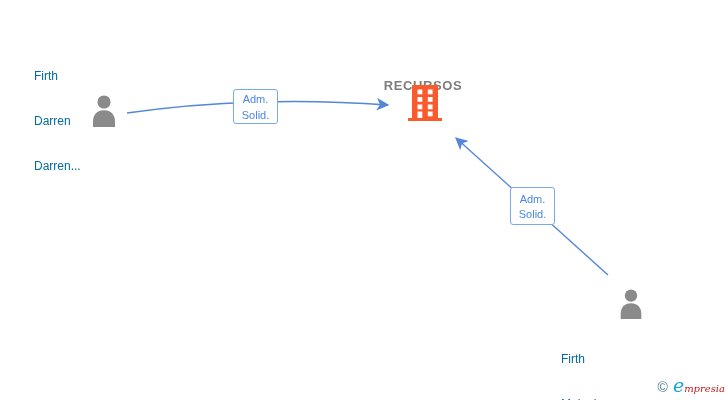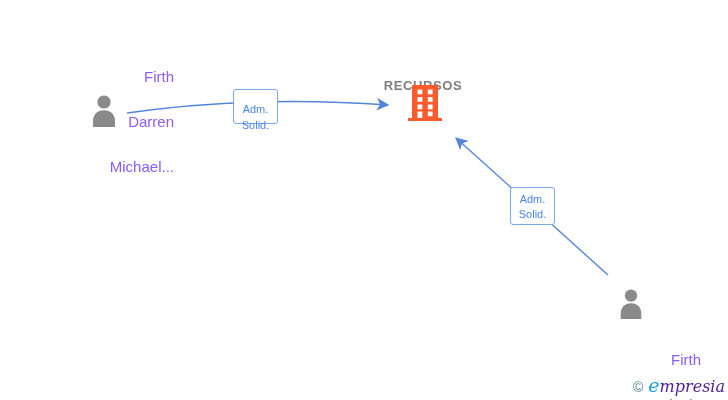--- a/index.html
+++ b/index.html
@@ -15,23 +15,23 @@
     background: #ffffff;
     overflow: hidden;
   }
   .edges-layer {
     position: absolute;
     left: 0; top: 0;
     width: 728px; height: 400px;
   }
   .node-label {
     position: absolute;
-    text-align: right;
-    color: #8b5cf6;
-    font-size: 15px;
+    text-align: left;
+    color: #0369a1;
+    font-size: 12px;
     line-height: 15px;
     white-space: pre-wrap;
   }
   .company-label {
     position: absolute;
     text-align: center;
     color: #7d7d7d;
     font-size: 13px;
     font-weight: bold;
     letter-spacing: 0.6px;
@@ -45,21 +45,21 @@
   .edge-label-box {
     position: absolute;
     box-sizing: border-box;
     background: #ffffff;
     border: 1.5px solid #7aa9e8;
     border-radius: 3px;
     color: #4a86e8;
     font-size: 11px;
     line-height: 15.5px;
     text-align: center;
-    padding: 12px 4px;
+    padding: 2px 4px;
   }
   .logo {
     position: absolute;
     right: 3px;
     bottom: 4px;
     display: flex;
     align-items: baseline;
     gap: 5px;
     cursor: pointer;
   }
@@ -69,43 +69,43 @@
   }
   .logo .brand {
     font-family: "DejaVu Serif", serif;
     font-style: italic;
   }
   .logo .brand-e {
     color: #18a5d6;
     font-size: 19px;
   }
   .logo .brand-rest {
-    color: #4c1d95;
-    font-size: 16px;
+    color: #b91c1c;
+    font-size: 10px;
   }
 </style>
 </head>
 <body>
 
 <div class="canvas">
 
   <svg class="edges-layer" width="728" height="400" viewBox="0 0 728 400" xmlns="http://www.w3.org/2000/svg">
     <defs>
       <marker id="arrowhead" viewBox="0 0 10 10" refX="9" refY="5" markerWidth="9" markerHeight="9" orient="auto">
         <path d="M0,0 L10,5 L0,10 L2.6,5 Z" fill="#5286d8"></path>
       </marker>
     </defs>
     <path d="M127,113 Q255,95 388,105" fill="none" stroke="#5286d8" stroke-width="1.4" marker-end="url(#arrowhead)"></path>
     <path d="M608,275 L456,138" fill="none" stroke="#5286d8" stroke-width="1.4" marker-end="url(#arrowhead)"></path>
   </svg>
 
   <div class="node-label" style="left:34px; top:39px; width:140px;">
     <div>Firth</div>
     <div>Darren</div>
-    <div>Michael...</div>
+    <div>Darren...</div>
   </div>
   <svg class="node-icon" style="left:87px; top:95px;" width="34" height="32" viewBox="0 0 34 32" xmlns="http://www.w3.org/2000/svg">
     <circle cx="17" cy="7" r="6.6" fill="#8a8a8a"></circle>
     <path d="M17 15.2 C 10.2 15.2 6 19.6 6 26.4 L6 32 L28 32 L28 26.4 C 28 19.6 23.8 15.2 17 15.2 Z" fill="#8a8a8a"></path>
   </svg>
 
   <div class="company-label" style="left:363px; top:48px; width:120px;">
     <div>RECURSOS</div>
   </div>
   <svg class="node-icon" style="left:408px; top:85px;" width="34" height="36" viewBox="0 0 34 36" xmlns="http://www.w3.org/2000/svg">

